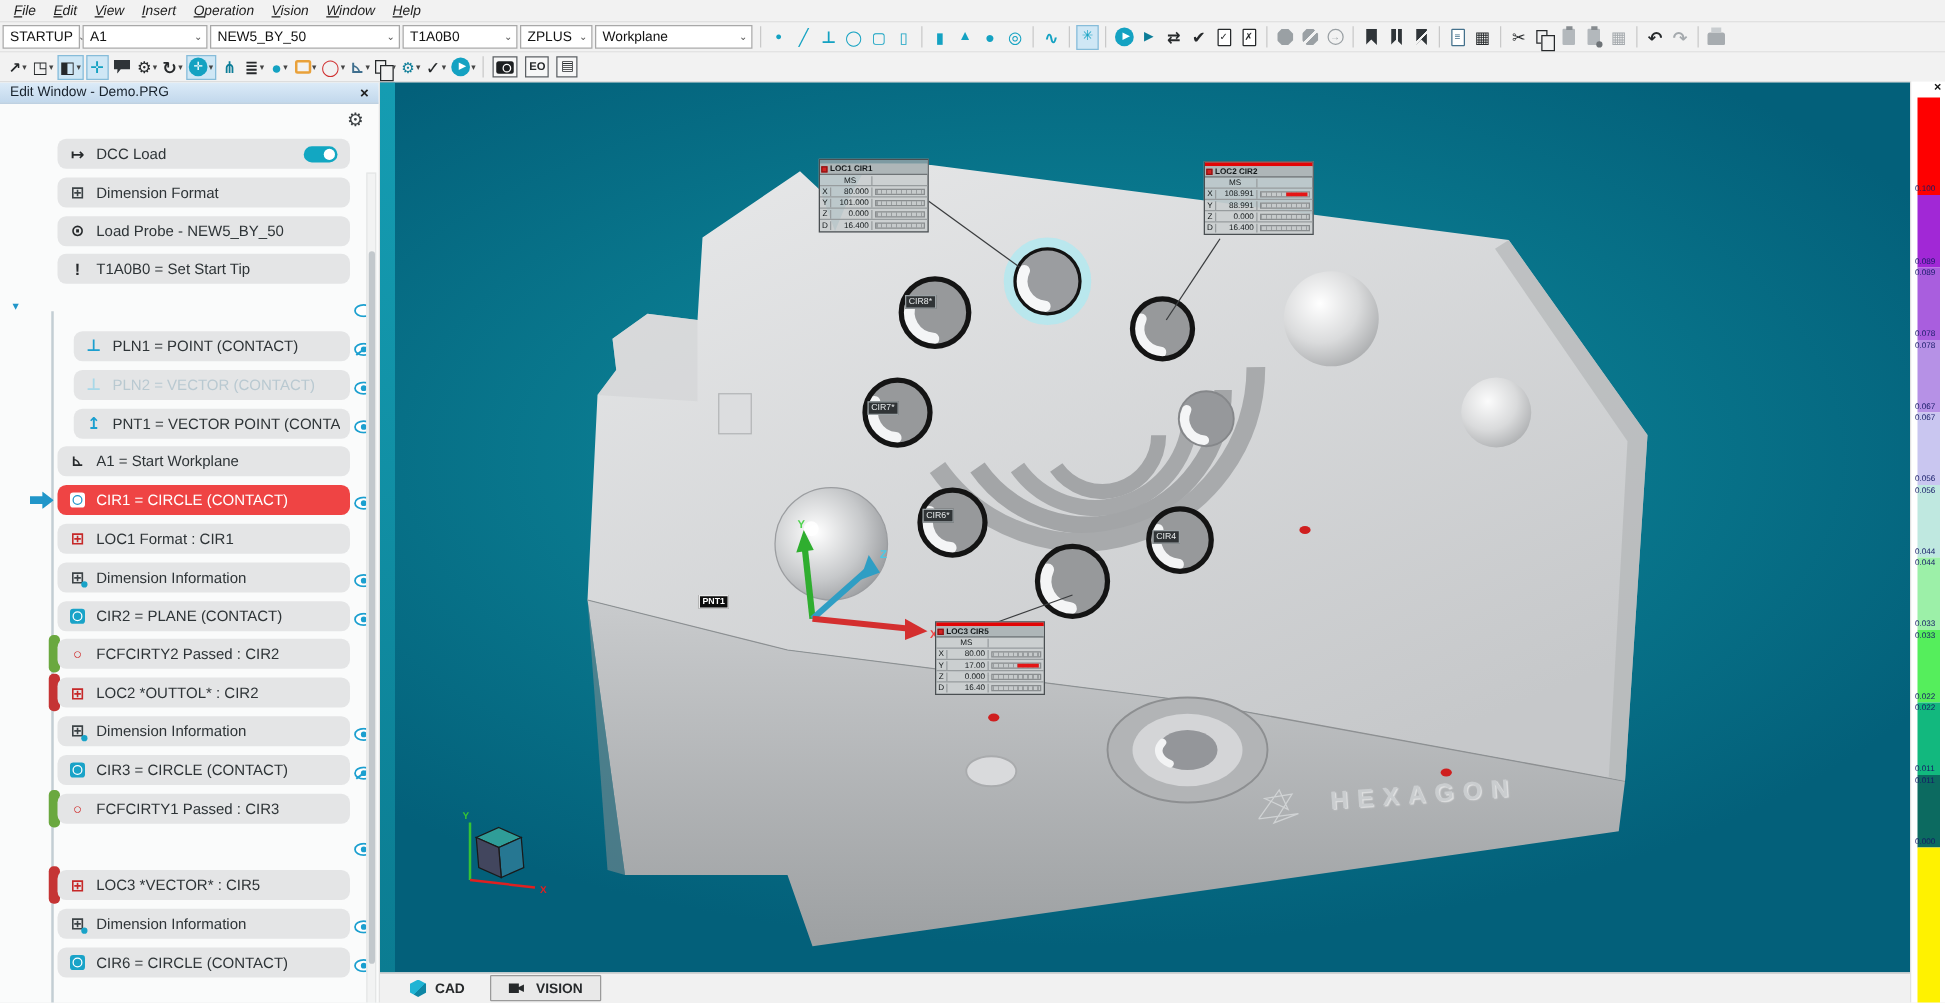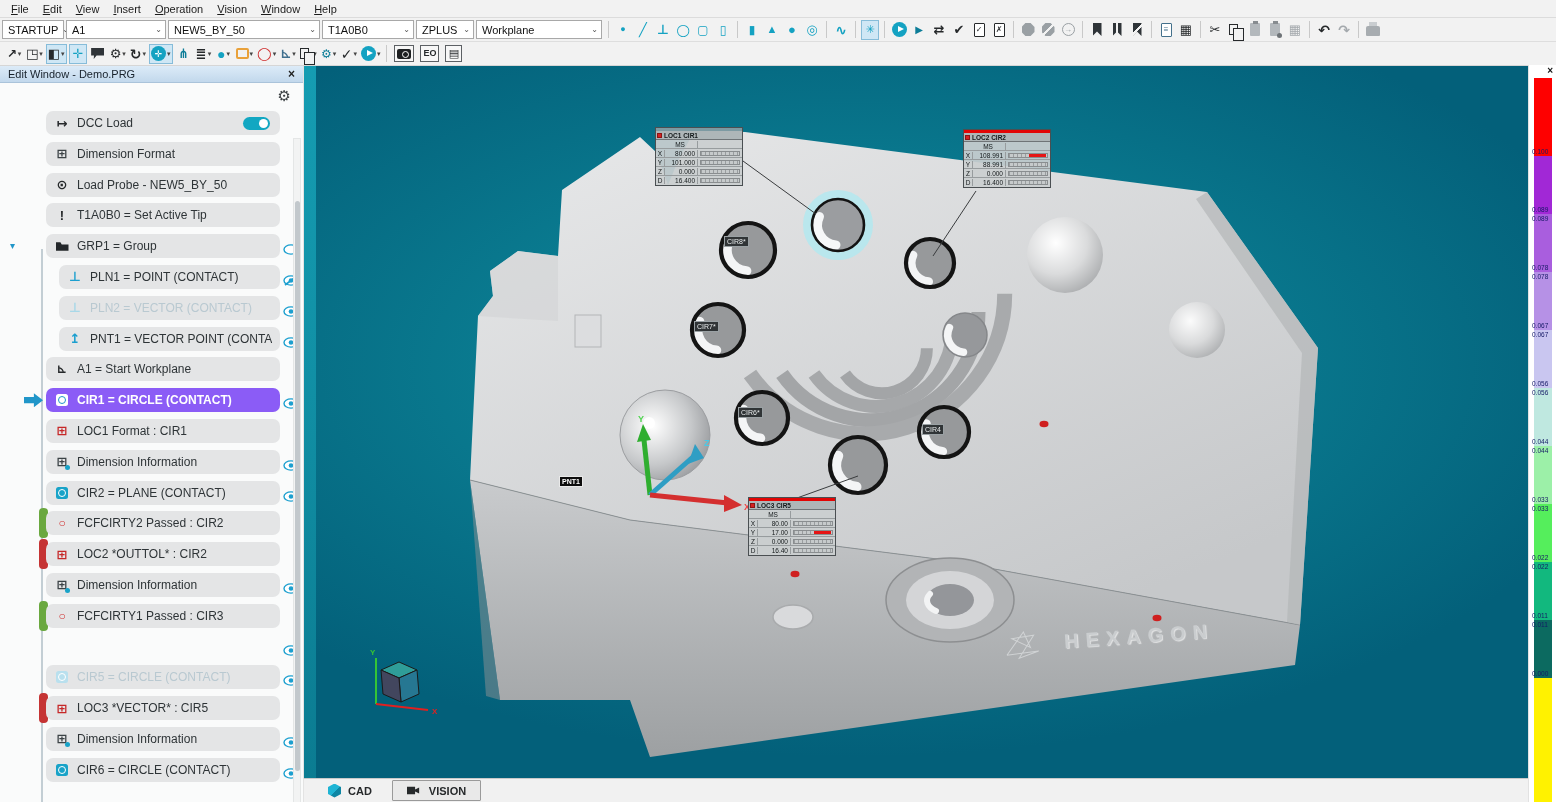--- a/index.html
+++ b/index.html
@@ -3,21 +3,21 @@
 <meta charset="utf-8">
 <style>
   html,body{margin:0;padding:0;width:1556px;height:802px;overflow:hidden;
     font-family:"Liberation Sans","DejaVu Sans",sans-serif;background:#f0f0f0;
     -webkit-font-smoothing:antialiased;}
   *{box-sizing:border-box;}
 
   
   #menubar{height:18px;background:#f2f2f2;border-bottom:1px solid #dcdcdc;
     display:flex;align-items:center;font-size:11px;color:#1c1c1c;padding-left:4px;}
-  .menu-item{padding:0 7px;cursor:default;}
+  .menu-item{padding:0 7px;cursor:default;font-style:italic;}
   .menu-item u{text-decoration:underline;}
 
   
   #toolbar1{height:24px;background:#f2f2f2;border-bottom:1px solid #dedede;
     display:flex;align-items:center;padding-left:2px;}
   #toolbar2{height:24px;background:#f2f2f2;border-bottom:1px solid #d6d6d6;
     display:flex;align-items:center;padding-left:4px;}
   .combo{height:19px;background:#fff;border:1px solid #a8a8a8;display:flex;
     align-items:center;justify-content:space-between;font-size:11px;color:#111;
     padding:0 3px 0 5px;margin-right:2px;flex:0 0 auto;}
@@ -77,21 +77,21 @@
   #panel-gear{height:26px;display:flex;justify-content:flex-end;align-items:center;padding-right:12px;
     font-size:15px;color:#3a3f42;}
   #rows{position:relative;padding-top:2px;}
   .tree-line{position:absolute;left:41px;top:140px;height:650px;width:1.5px;background:#c3ced4;}
   .row{position:relative;height:24px;margin-bottom:6.8px;}
   .pill{position:absolute;left:46px;width:234px;height:24px;background:#e4e5e6;border-radius:7px;
     display:flex;align-items:center;font-size:12px;color:#2e3437;padding:0 8px;overflow:hidden;
     white-space:nowrap;}
   .pill .lab{overflow:hidden;white-space:nowrap;}
   .row.indent .pill{left:59px;width:221px;}
-  .row.selected .pill{background:#8b5cf6;color:#fff;font-weight:bold;}
+  .row.selected .pill{background:#ef4444;color:#fff;font-weight:normal;}
   .row.dimmed .pill{color:#b9c9d1;}
   .pic{width:16px;margin-right:7px;display:flex;align-items:center;justify-content:center;flex:0 0 16px;}
   .toggle{position:absolute;right:10px;width:27px;height:13px;border-radius:7px;background:#12a7c2;}
   .toggle::after{content:"";position:absolute;right:2px;top:2px;width:9px;height:9px;border-radius:50%;background:#fff;}
   .eye{position:absolute;left:283px;top:7px;cursor:pointer;}
   .sidebar-mark{position:absolute;left:10px;top:6px;color:#2196c9;font-size:10px;}
   .ptr{position:absolute;left:24px;top:5px;width:19px;height:14px;background:#2196c9;
     clip-path:polygon(0 28%,52% 28%,52% 0,100% 50%,52% 100%,52% 72%,0 72%);}
   .cbar{position:absolute;left:39px;top:-3px;width:9px;height:30px;border-radius:4px;}
   .cbar.red{background:#c53434;} .cbar.green{background:#6aa83f;}
@@ -430,31 +430,25 @@
             <span class="g dark f13 b">⊙</span>
           </span>
           <span class="lab">Load Probe - NEW5_BY_50</span>
         </div>
       </div>
       <div class="row">
         <div class="pill">
           <span class="pic">
             <span class="g dark f13 b">!</span>
           </span>
-          <span class="lab">T1A0B0 = Set Active Tip</span>
+          <span class="lab">T1A0B0 = Set Start Tip</span>
         </div>
       </div>
       <div class="row">
         <span class="sidebar-mark">▾</span>
-        <div class="pill">
-          <span class="pic">
-            <span class="ic-folder"></span>
-          </span>
-          <span class="lab">GRP1 = Group</span>
-        </div>
         <span class="eye"><svg width="16" height="11" viewBox="0 0 16 11">
             <ellipse cx="8" cy="5.5" rx="7" ry="4.6" fill="#fff" stroke="#1b9fcf" stroke-width="1.4"></ellipse>
           </svg></span>
       </div>
       <div class="row indent">
         <div class="pill">
           <span class="pic">
             <span class="g f13 b" style="color: rgb(27, 159, 207);">⊥</span>
           </span>
           <span class="lab">PLN1 = POINT (CONTACT)</span>
@@ -566,41 +560,42 @@
             <span class="diminfo-wrap">⊞<span class="dot"></span></span>
           </span>
           <span class="lab">Dimension Information</span>
         </div>
         <span class="eye"><svg width="16" height="11" viewBox="0 0 16 11">
             <ellipse cx="8" cy="5.5" rx="7" ry="4.6" fill="#fff" stroke="#1b9fcf" stroke-width="1.4"></ellipse>
             <circle cx="8" cy="5.5" r="2.3" fill="#1b9fcf"></circle>
           </svg></span>
       </div>
       <div class="row">
+        <div class="pill">
+          <span class="pic">
+            <span class="fcircle"></span>
+          </span>
+          <span class="lab">CIR3 = CIRCLE (CONTACT)</span>
+        </div>
+        <span class="eye"><svg width="16" height="11" viewBox="0 0 16 11">
+            <ellipse cx="8" cy="5.5" rx="7" ry="4.6" fill="#fff" stroke="#1b9fcf" stroke-width="1.4"></ellipse>
+            <circle cx="8" cy="5.5" r="2.3" fill="#1b9fcf"></circle>
+            <line x1="2" y1="10" x2="14" y2="1" stroke="#1b9fcf" stroke-width="1.7"></line>
+          </svg></span>
+      </div>
+      <div class="row">
         <span class="cbar green"></span>
         <div class="pill">
           <span class="pic">
             <span class="g f12 b" style="color: rgb(208, 48, 48);">○</span>
           </span>
           <span class="lab">FCFCIRTY1 Passed : CIR3</span>
         </div>
       </div>
       <div class="row dimmed">
-        <span class="eye"><svg width="16" height="11" viewBox="0 0 16 11">
-            <ellipse cx="8" cy="5.5" rx="7" ry="4.6" fill="#fff" stroke="#1b9fcf" stroke-width="1.4"></ellipse>
-            <circle cx="8" cy="5.5" r="2.3" fill="#1b9fcf"></circle>
-          </svg></span>
-      </div>
-      <div class="row dimmed">
-        <div class="pill">
-          <span class="pic">
-            <span class="fcircle pale"></span>
-          </span>
-          <span class="lab">CIR5 = CIRCLE (CONTACT)</span>
-        </div>
         <span class="eye"><svg width="16" height="11" viewBox="0 0 16 11">
             <ellipse cx="8" cy="5.5" rx="7" ry="4.6" fill="#fff" stroke="#1b9fcf" stroke-width="1.4"></ellipse>
             <circle cx="8" cy="5.5" r="2.3" fill="#1b9fcf"></circle>
           </svg></span>
       </div>
       <div class="row">
         <span class="cbar red"></span>
         <div class="pill">
           <span class="pic">
             <span class="g f13 b" style="color: rgb(198, 40, 40);">⊞</span>

